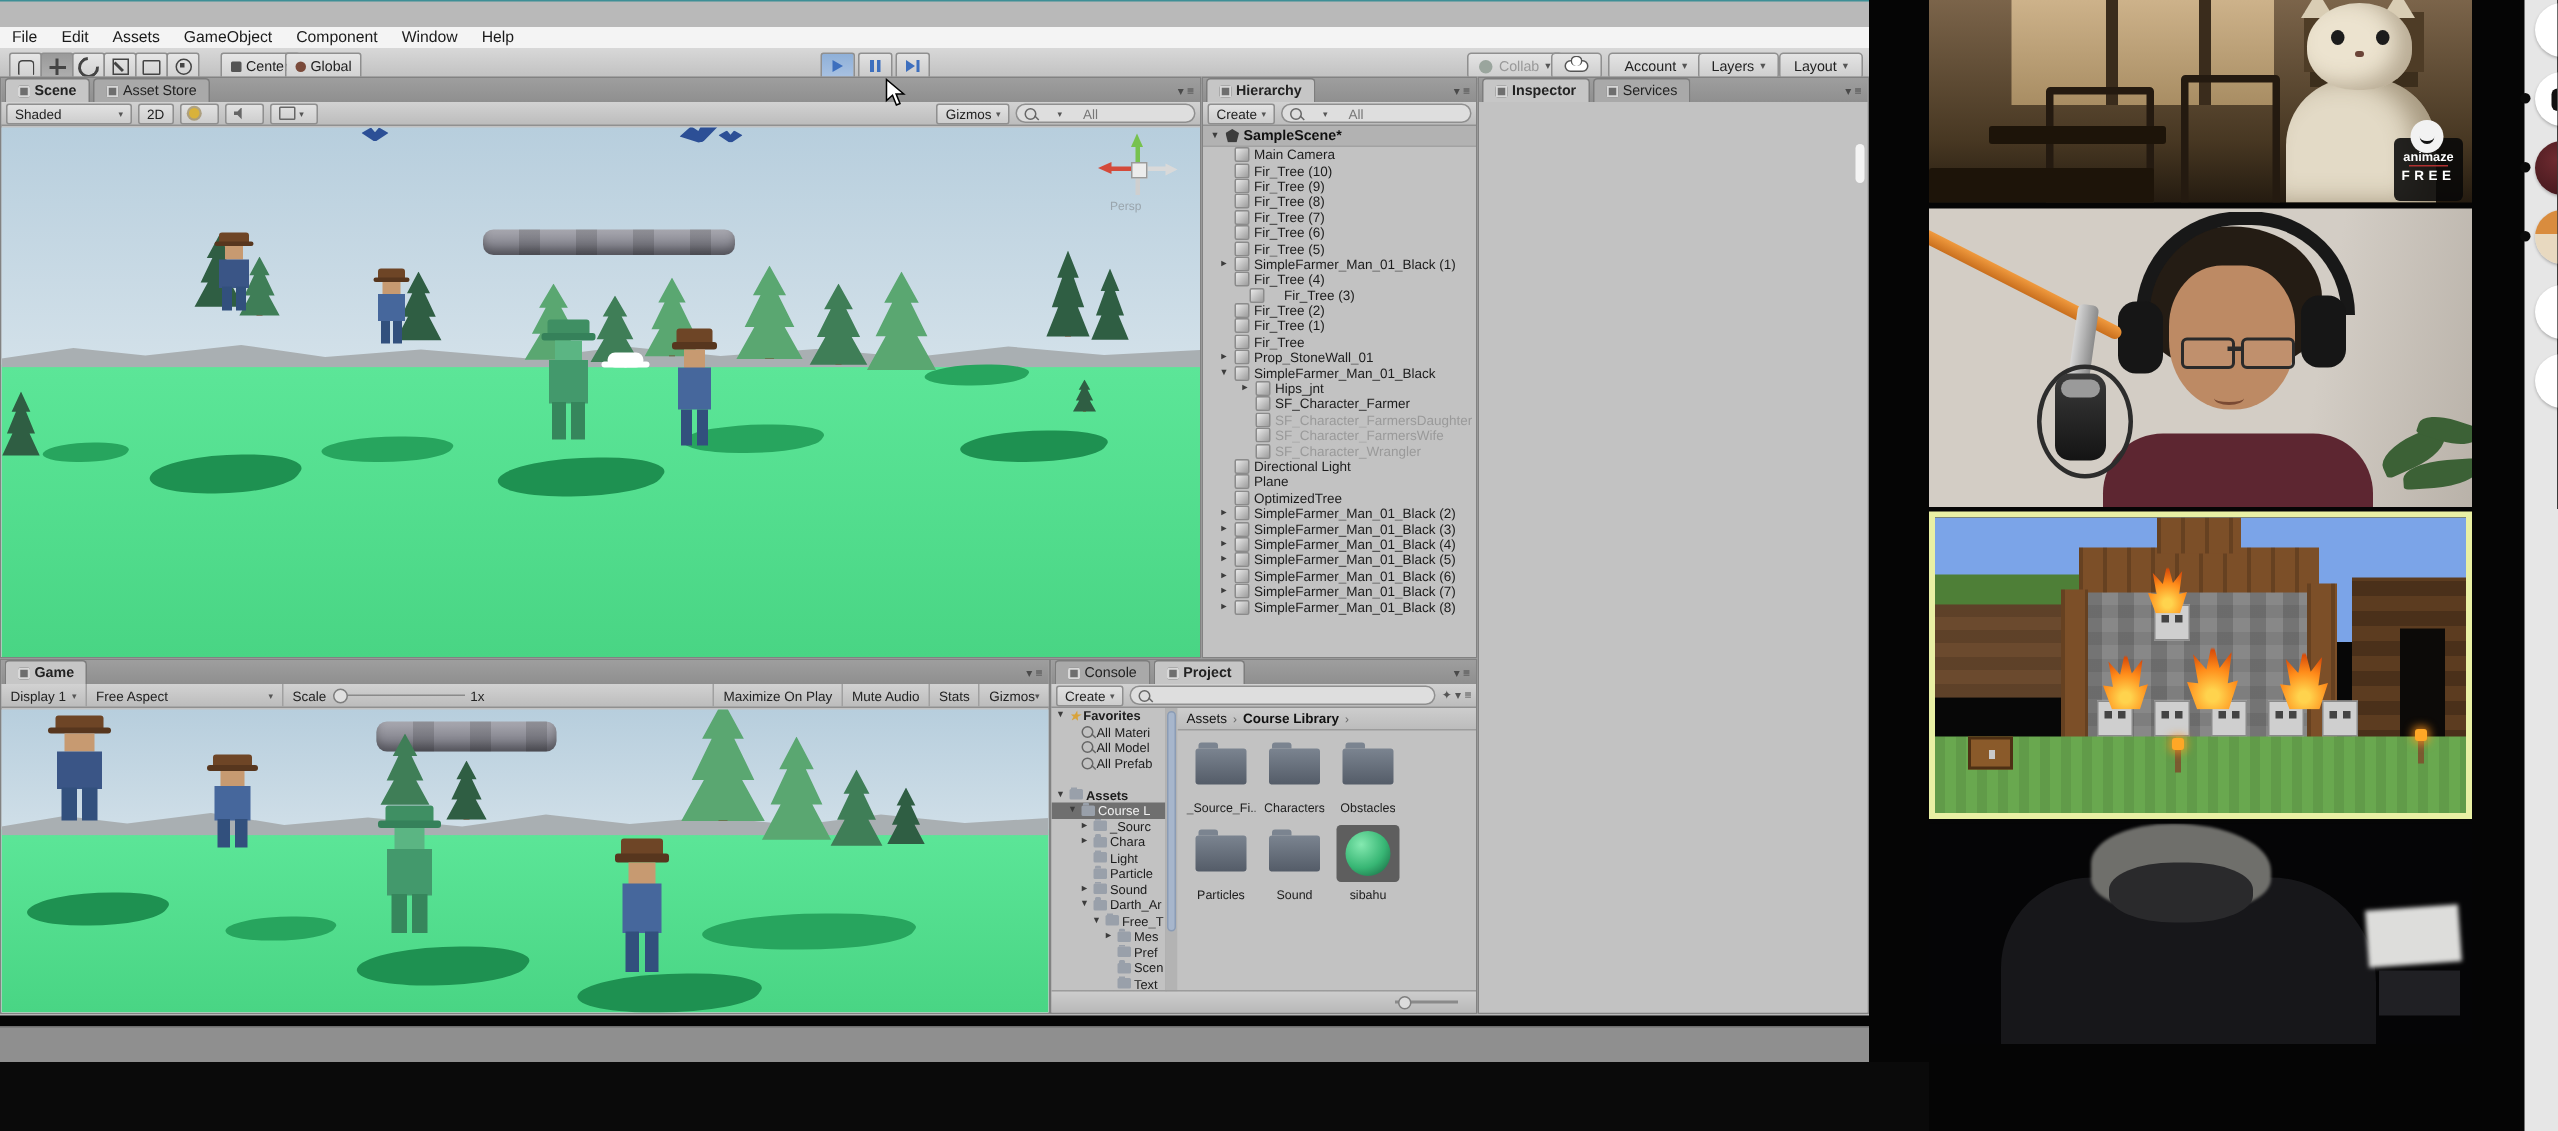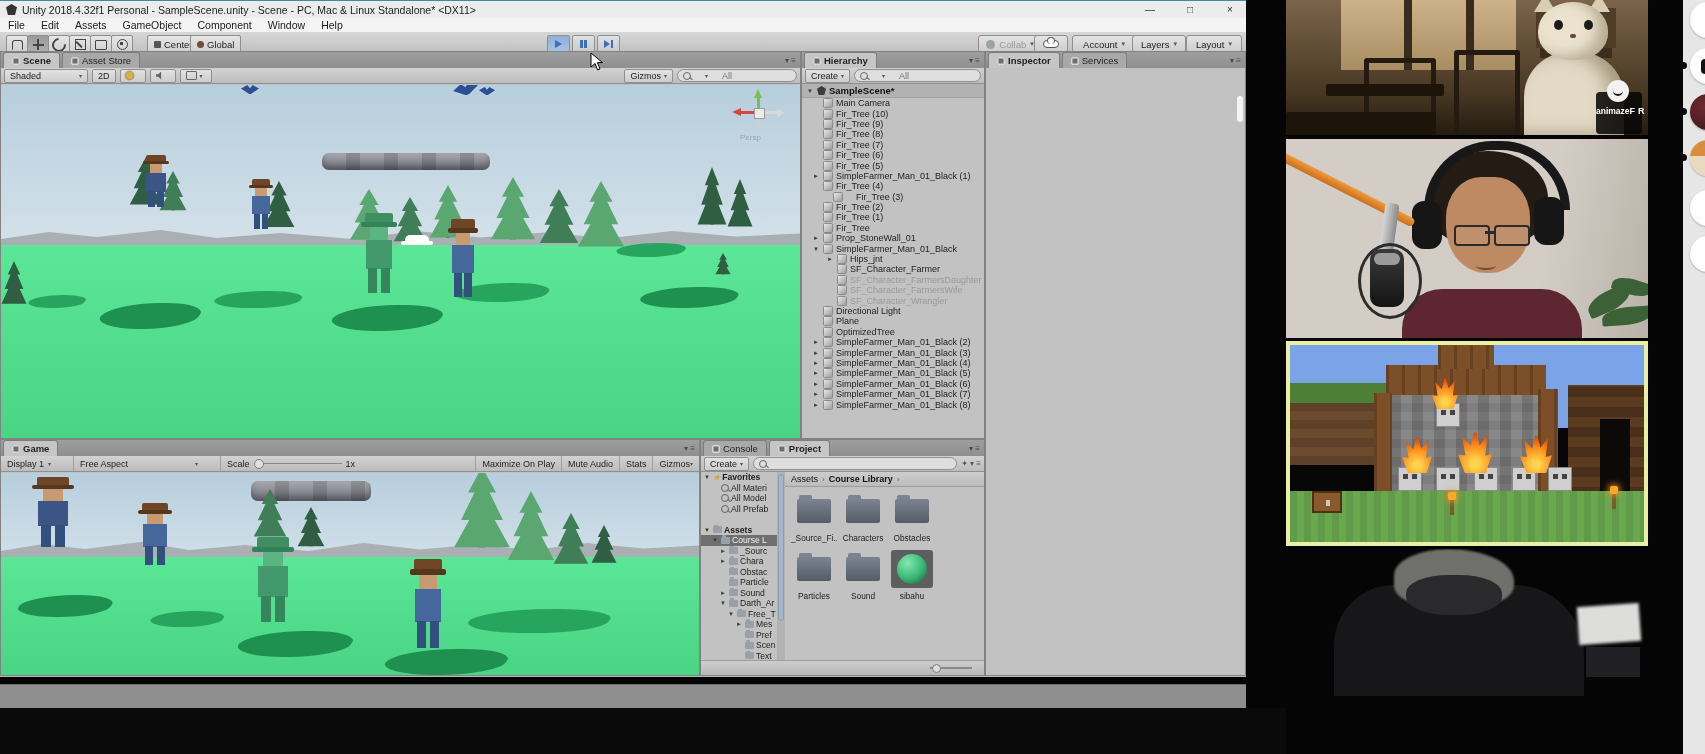--- a/index.html
+++ b/index.html
@@ -153,21 +153,21 @@
   .cafe-bar1{position:absolute;left:118px;top:0;width:8px;height:70px;background:#3a2c1c;}
   .cafe-bar2{position:absolute;left:180px;top:0;width:8px;height:70px;background:#3a2c1c;}
   .cafe-shelf{position:absolute;left:250px;top:8px;width:80px;height:40px;background:#4e3c26;box-shadow:0 14px 0 -4px #3c2e1c;}
   .chairback{position:absolute;border:5px solid #241a10;border-radius:3px;background:transparent;}
   .tabletop{position:absolute;background:#1d1409;border-radius:2px;}
   .cat-body{position:absolute;left:238px;top:52px;width:100px;height:83px;background:#e3dac6;border-radius:45px 45px 0 0;box-shadow:inset -14px 0 18px rgba(90,70,40,.45);}
   .cat-head{position:absolute;left:252px;top:2px;width:70px;height:58px;background:#ece3cf;border-radius:50% 50% 46% 46%;box-shadow:inset -10px -4px 14px rgba(90,70,40,.35);}
   .cat-ear{position:absolute;width:0;height:0;border-left:11px solid transparent;border-right:11px solid transparent;border-bottom:18px solid #d9cdb4;}
   .cat-eye{position:absolute;width:9px;height:10px;background:#1c1c1c;border-radius:50%;}
   .cat-nose{position:absolute;left:284px;top:34px;width:6px;height:4px;background:#6b4438;border-radius:2px;}
-  .wm-box{position:absolute;left:310px;top:92px;width:46px;height:42px;background:rgba(8,8,8,.88);border-radius:4px;display:flex;flex-direction:row;align-items:center;justify-content:space-between;padding-bottom:4px;box-sizing:border-box;}
+  .wm-box{position:absolute;left:310px;top:92px;width:46px;height:42px;background:rgba(8,8,8,.88);border-radius:4px;display:flex;flex-direction:column;align-items:center;justify-content:center;padding-bottom:4px;box-sizing:border-box;}
   .wm-logo{position:absolute;left:11px;top:-12px;width:22px;height:22px;border-radius:50%;background:#f2f2f2;display:flex;align-items:center;justify-content:center;}
   .wm-logo i{width:10px;height:7px;border-bottom:2px solid #111;border-radius:0 0 6px 6px;display:block;}
   .wm-brand{font-size:8.5px;font-weight:bold;color:#fff;line-height:9px;}
   .wm-rule{width:26px;height:1.5px;background:#b03030;margin:1px 0;}
   .wm-free{font-size:9px;font-weight:bold;letter-spacing:3px;color:#fff;line-height:10px;}
   
   .v-person{top:139px;height:199px;background:linear-gradient(100deg,#d3cdc5 0 70%,#b9b2a9);}
   .p-hair{position:absolute;left:142px;top:12px;width:120px;height:95px;background:#241c14;border-radius:50% 50% 40% 40%;}
   .p-face{position:absolute;left:160px;top:38px;width:84px;height:96px;background:#bd8a64;border-radius:42% 42% 48% 48%;}
   .p-band{position:absolute;left:138px;top:2px;width:128px;height:60px;border:9px solid #181818;border-bottom:none;border-radius:70px 70px 0 0;background:transparent;}
@@ -215,29 +215,20 @@
   .av-glyph{width:15px;height:15px;background:#111;border-radius:4px;}
   .nub{position:absolute;left:-3px;width:7px;height:7px;border-radius:50%;background:#0a0a0a;}
 </style>
 </head>
 <body>
 
 <div id="stage">
 
   <div class="unity">
 
-    <div class="titlebar">
-      <span class="u-logo"></span>
-      <span>Unity 2018.4.32f1 Personal - SampleScene.unity - Scene - PC, Mac &amp; Linux Standalone* &lt;DX11&gt;</span>
-      <span class="win-ctrls" id="win-ctrls">
-          <span>—</span>
-          <span>□</span>
-          <span>×</span>
-        </span>
-    </div>
 
     <div class="menubar" id="menubar">
         <span class="menu-item">File</span>
         <span class="menu-item">Edit</span>
         <span class="menu-item">Assets</span>
         <span class="menu-item">GameObject</span>
         <span class="menu-item">Component</span>
         <span class="menu-item">Window</span>
         <span class="menu-item">Help</span>
       </div>
@@ -612,21 +603,21 @@
     </div>
 
     <div class="panel" style="left:0;top:438px;width:700px;height:237px;">
       <div class="tabstrip" id="game-tabs">
           <span class="tab active">
             <i class="tico"></i>
             <span>Game</span>
           </span>
           <span class="strip-icons">▾ ≡</span>
         </div>
-      <div class="ptoolbar" style="padding:0;gap:16px;">
+      <div class="ptoolbar" style="padding:0;gap:0;">
         <span class="gtb-btn" style="border-left:none;gap:4px;">
           <span>Display 1</span>
             <span class="caret-s">▾</span>
         </span>
         <span class="gtb-btn" style="width:118px;justify-content:space-between;">
           <span>Free Aspect</span>
             <span class="caret-s">▾</span>
         </span>
         <span class="gtb-btn gscale">
           <span>Scale</span>
@@ -754,21 +745,21 @@
             <span>_Sourc</span>
           </div>
           <div class="prow" style="padding-left: 18px;">
             <span class="arrow">►</span>
             <i class="fico"></i>
             <span>Chara</span>
           </div>
           <div class="prow" style="padding-left: 18px;">
             <span class="arrow"></span>
             <i class="fico"></i>
-            <span>Obstac</span>
+            <span>Light</span>
           </div>
           <div class="prow" style="padding-left: 18px;">
             <span class="arrow"></span>
             <i class="fico"></i>
             <span>Particle</span>
           </div>
           <div class="prow" style="padding-left: 18px;">
             <span class="arrow">►</span>
             <i class="fico"></i>
             <span>Sound</span>

